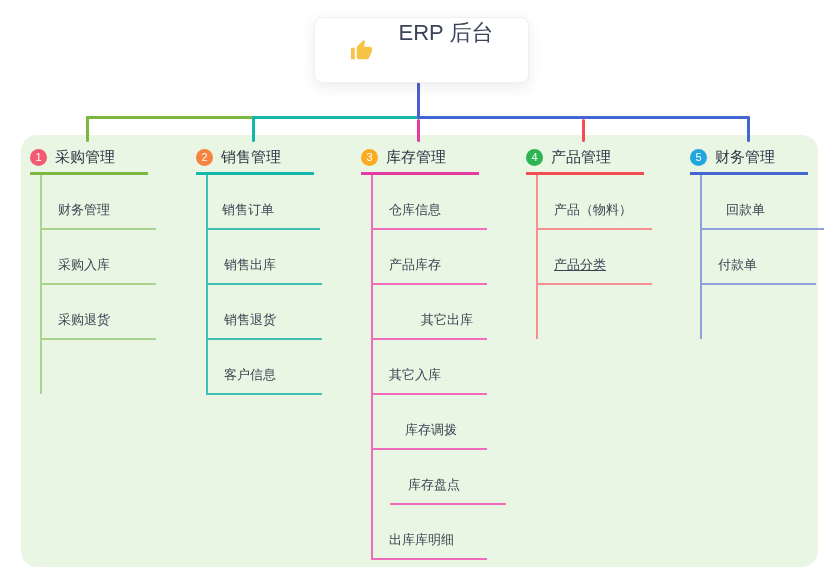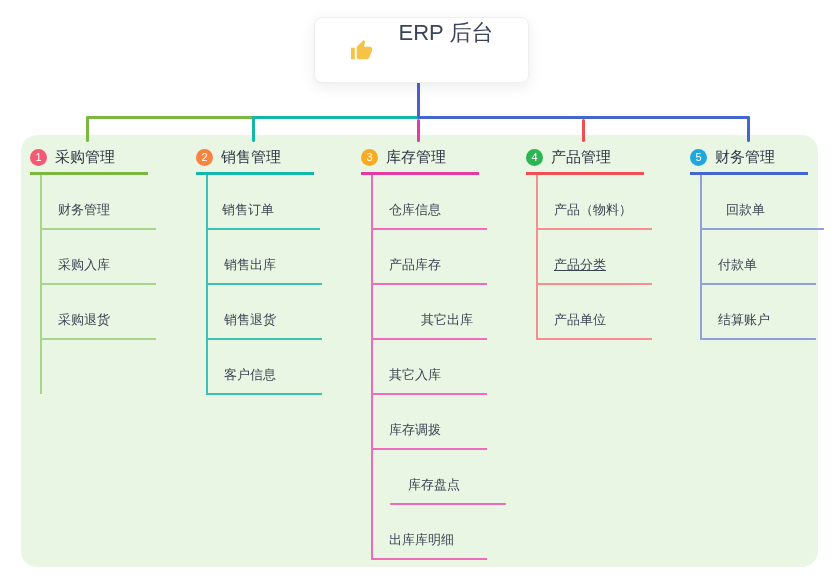--- a/index.html
+++ b/index.html
@@ -127,21 +127,21 @@
           <div class="child-row">
             <span class="child-label" style="border-bottom-color: rgb(240, 107, 187);">产品库存</span>
           </div>
           <div class="child-row">
             <span class="child-label" style="border-bottom-color: rgb(240, 107, 187); text-align: right;">其它出库</span>
           </div>
           <div class="child-row">
             <span class="child-label" style="border-bottom-color: rgb(240, 107, 187);">其它入库</span>
           </div>
           <div class="child-row">
-            <span class="child-label" style="border-bottom-color: rgb(240, 107, 187);">库存调拨</span>
+            <span class="child-label" style="border-bottom-color: rgb(240, 107, 187); text-align: center;">库存调拨</span>
           </div>
           <div class="child-row">
             <span class="child-label" style="border-bottom-color: rgb(240, 107, 187); margin-left: 29px;">库存盘点</span>
           </div>
           <div class="child-row">
             <span class="child-label" style="border-bottom-color: rgb(240, 107, 187);">出库库明细</span>
           </div>
         </div>
       </div>
       <div class="branch" style="left: 526px;">
@@ -150,37 +150,31 @@
           <span class="branch-label">产品管理</span>
         </div>
         <div class="children">
           <div class="tree-line" style="background: rgb(247, 143, 145); height: 164px;"></div>
           <div class="child-row">
             <span class="child-label" style="border-bottom-color: rgb(247, 143, 145);">产品（物料）</span>
           </div>
           <div class="child-row">
             <span class="child-label" style="border-bottom-color: rgb(247, 143, 145); text-decoration: underline;">产品分类</span>
           </div>
-          <div class="child-row">
-            <span class="child-label" style="border-bottom-color: rgb(247, 143, 145);">产品单位</span>
-          </div>
         </div>
       </div>
       <div class="branch" style="left: 690px;">
         <div class="branch-title" style="border-bottom-color: rgb(67, 102, 210);">
           <span class="badge" style="background: rgb(33, 166, 222);">5</span>
           <span class="branch-label">财务管理</span>
         </div>
         <div class="children">
           <div class="tree-line" style="background: rgb(143, 160, 218); height: 164px;"></div>
           <div class="child-row">
             <span class="child-label" style="border-bottom-color: rgb(143, 160, 218); padding-left: 26px;">回款单</span>
           </div>
           <div class="child-row">
             <span class="child-label" style="border-bottom-color: rgb(143, 160, 218);">付款单</span>
           </div>
-          <div class="child-row">
-            <span class="child-label" style="border-bottom-color: rgb(143, 160, 218);">结算账户</span>
-          </div>
         </div>
       </div>
     </div>
 </div>
 
 </body></html>

